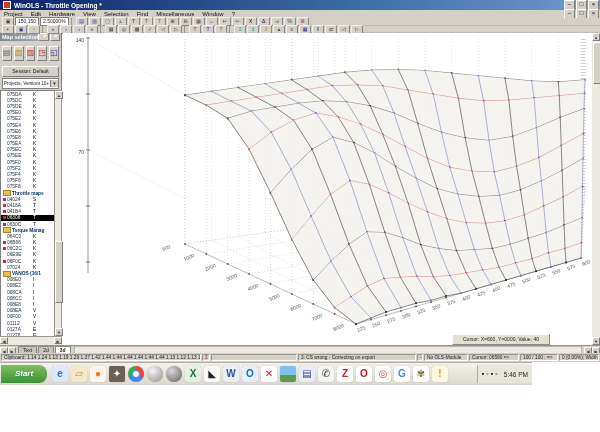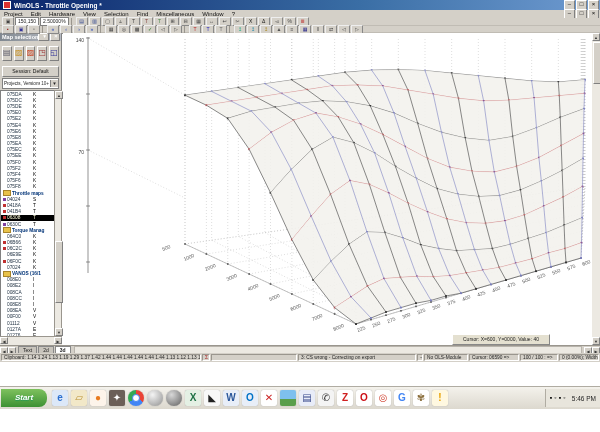--- a/index.html
+++ b/index.html
@@ -74,22 +74,22 @@
   
   .tabrow{position:absolute;left:0;top:345px;width:600px;height:8px;background:#d4d0c8;display:flex;align-items:center;border-top:1px solid #9a968e;}
   .tab{font-size:5px;padding:0 4px;height:7px;line-height:7px;color:#222;background:#c8c4bc;
     border:1px solid #888;border-bottom:none;margin-right:1px;}
   .tab.active{background:#fff;font-weight:bold;}
   .tabspacer{flex:1;height:6px;background:#ece9e2;border:1px solid #b8b4ac;margin:0 2px;}
   .statusbar{position:absolute;left:0;top:353px;width:600px;height:9px;background:#d4d0c8;display:flex;align-items:center;gap:1px;padding:0 1px;box-sizing:border-box;}
   .seg{height:7px;line-height:6.5px;font-size:4.8px;color:#222;background:#d4d0c8;
     border:1px solid #9a968e;border-bottom-color:#fff;border-right-color:#fff;padding:0 2px;
     white-space:nowrap;overflow:hidden;box-sizing:border-box;}
-  .taskbar{position:absolute;left:0;top:362px;width:600px;height:22px;background:linear-gradient(#f4f2ec,#dcd8ce);
-    border-top:1px solid #b0aca2;display:flex;align-items:center;margin-top:24px;}
+  .taskbar{position:absolute;left:0;top:362px;width:532px;height:22px;background:linear-gradient(#f4f2ec,#dcd8ce);
+    border-top:1px solid #b0aca2;display:flex;align-items:center;}
   .startbtn{width:46px;height:18px;margin-left:1px;border-radius:0 8px 8px 0;
     background:linear-gradient(#7ec15e,#3d9133);color:#fff;font-size:8px;font-weight:bold;font-style:italic;
     line-height:17px;text-align:center;text-shadow:0 1px 1px #295;}
   .task-icons{display:flex;align-items:center;gap:3px;margin-left:5px;}
   .ticon{width:16px;height:16px;border-radius:2px;font-size:10px;font-weight:bold;line-height:15px;
     text-align:center;box-shadow:0 0 1px #999;}
   .ticon.icon-chrome{background:conic-gradient(#ea4335 0 33%,#4285f4 33% 66%,#34a853 66% 100%);position:relative;border-radius:50%;}
   .ticon.icon-chrome::after{content:"";position:absolute;left:4px;top:4px;width:8px;height:8px;border-radius:50%;background:#fff;border:1px solid #4285f4;box-sizing:border-box;}
   .ticon.icon-orb{background:radial-gradient(circle at 35% 30%,#f4f4f4,#909090);border-radius:50%;}
   .ticon.icon-orb2{background:radial-gradient(circle at 35% 30%,#d8d8d8,#606060);border-radius:50%;}

